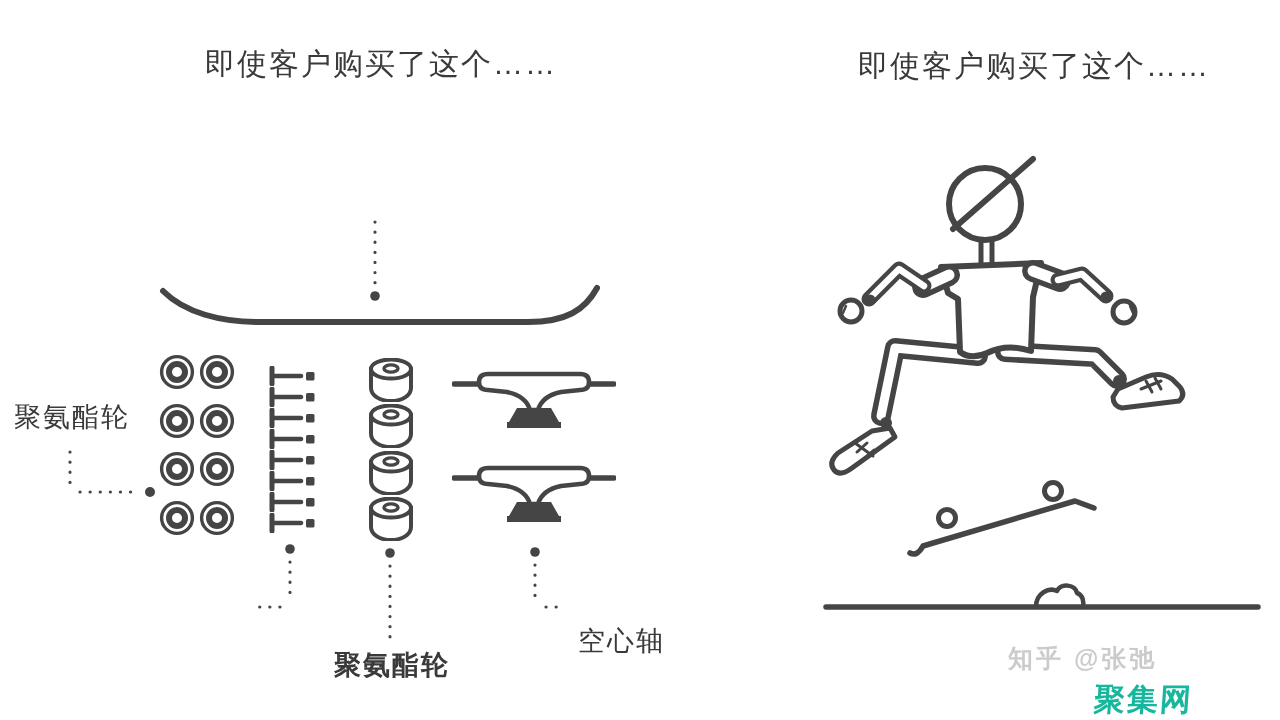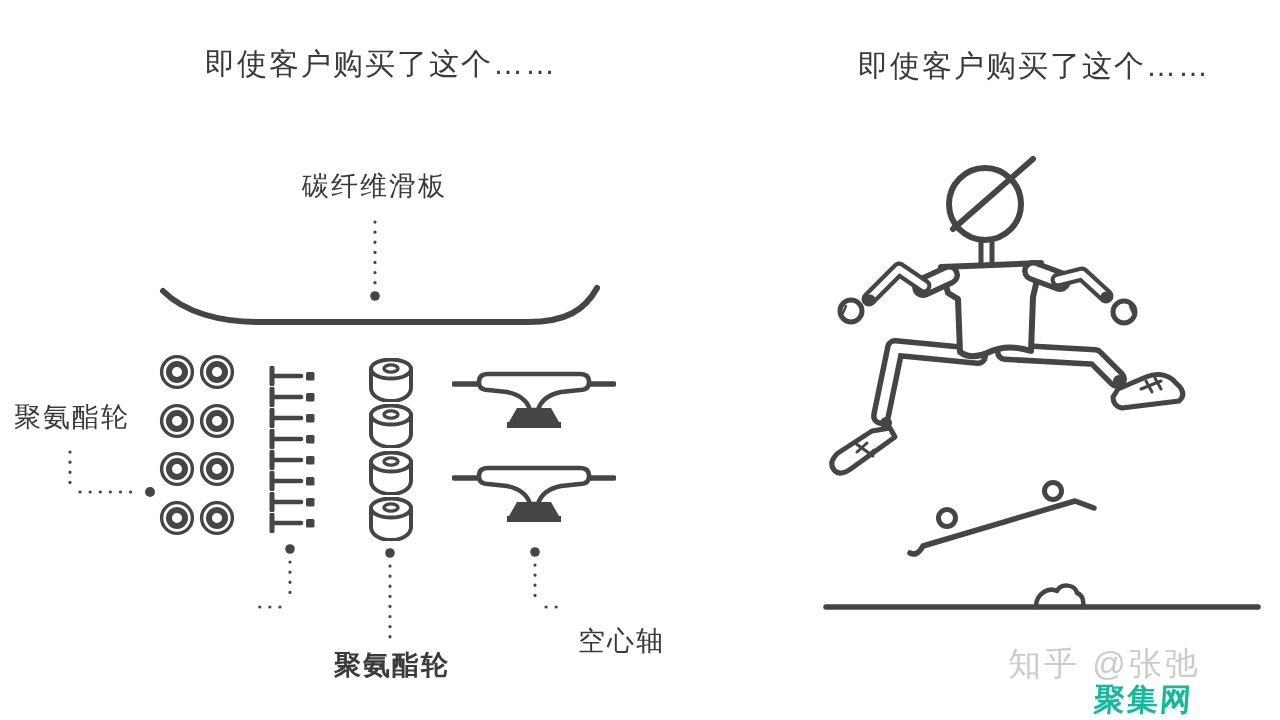--- a/index.html
+++ b/index.html
@@ -12,40 +12,39 @@
   html,body{margin:0;padding:0;background:#e9e9e9;}
   .stage{
     position:relative;width:1280px;height:720px;margin:0 auto;
     background:var(--background);overflow:hidden;
     font-family:"Liberation Sans", sans-serif;color:var(--text);
   }
   .abs{position:absolute;}
   .title{font-size:30px;letter-spacing:2px;font-weight:500;color:var(--text);white-space:nowrap;}
   .part-label{font-size:27px;letter-spacing:2px;color:var(--text);white-space:pre-line;line-height:1.45;}
   .full-svg{position:absolute;left:0;top:0;}
-  .wm-zhihu{font-size:33px;font-weight:normal;letter-spacing:3px;color:var(--watermark-gray);
+  .wm-zhihu{font-size:25px;font-weight:bold;letter-spacing:3px;color:var(--watermark-gray);
     text-shadow:0 0 1px #ffffff;}
   .wm-site{font-size:31px;font-weight:800;letter-spacing:2px;color:var(--watermark-teal);
     transform:skewX(-4deg);}
   
   .ink-line{stroke:var(--ink);fill:none;stroke-linecap:round;stroke-linejoin:round;}
   .ink-fill{fill:var(--ink);stroke:none;}
   .white-fill{fill:#ffffff;}
   .white-line{stroke:#ffffff;fill:none;stroke-linecap:round;stroke-linejoin:round;}
   .dotted{stroke:var(--ink);fill:none;stroke-linecap:round;stroke-width:3.2;stroke-dasharray:0.1 10;}
 </style>
 </head>
 <body>
 
 <div class="stage">
 
   <div class="abs title" style="left:205px;top:44px;">即使客户购买了这个……</div>
   <div class="abs title" style="left:858px;top:46px;">即使客户购买了这个……</div>
 
-  <div class="abs part-label" style="left:302px;top:167px;">碳纤维滑板</div>
   <div class="abs part-label" style="left:14px;top:398px;">聚氨酯轮</div>
   <div class="abs part-label" style="left:334px;top:646px;font-weight:bold;">聚氨酯轮</div>
   <div class="abs part-label" style="left:578px;top:589px;margin-top:33px;">空心轴</div>
 
   <div class="abs wm-zhihu" style="left:1008px;top:642px;">知乎 @张弛</div>
   <div class="abs wm-site" style="left:1094px;top:679px;">聚集网</div>
 
   <svg class="full-svg" width="1280" height="720" viewBox="0 0 1280 720">
     <defs>
       <symbol id="sym-bearing" viewBox="0 0 36 36">

